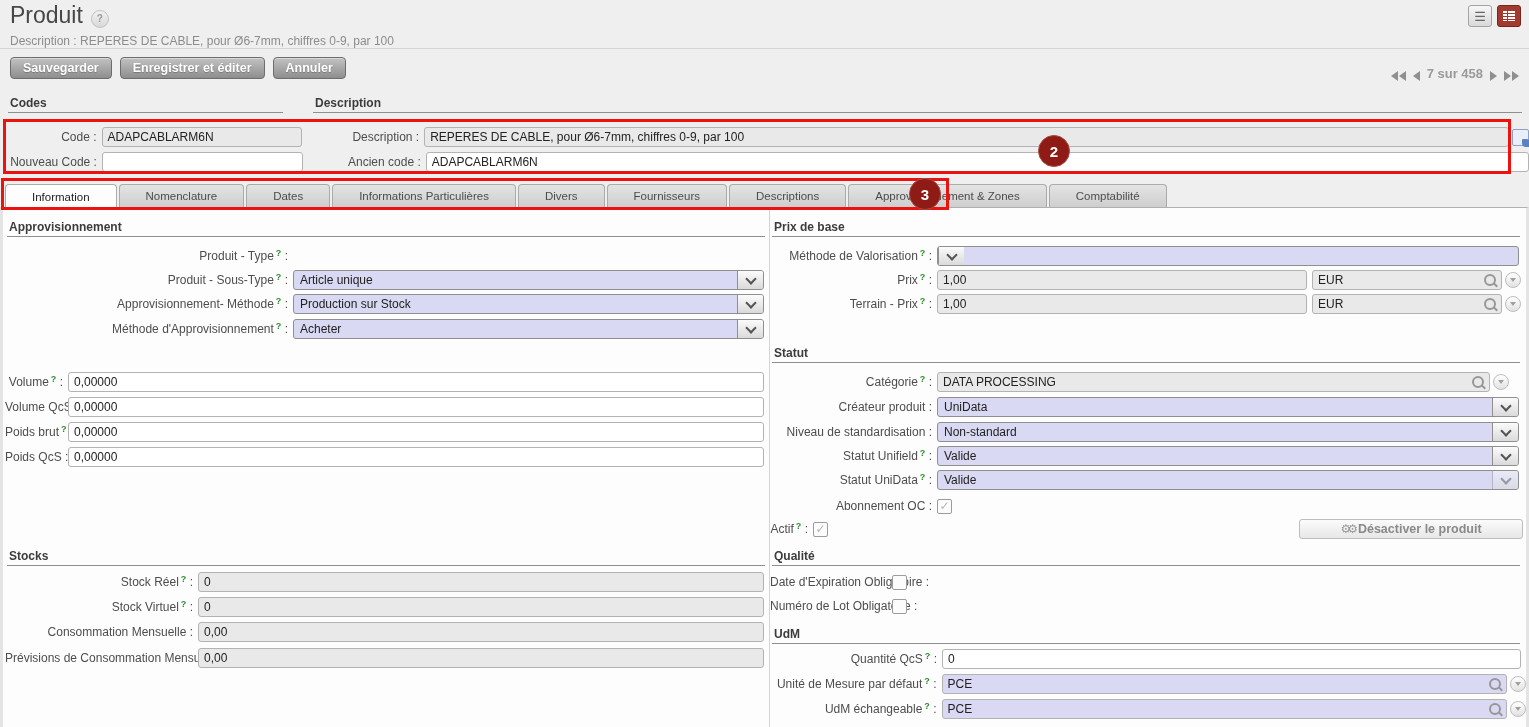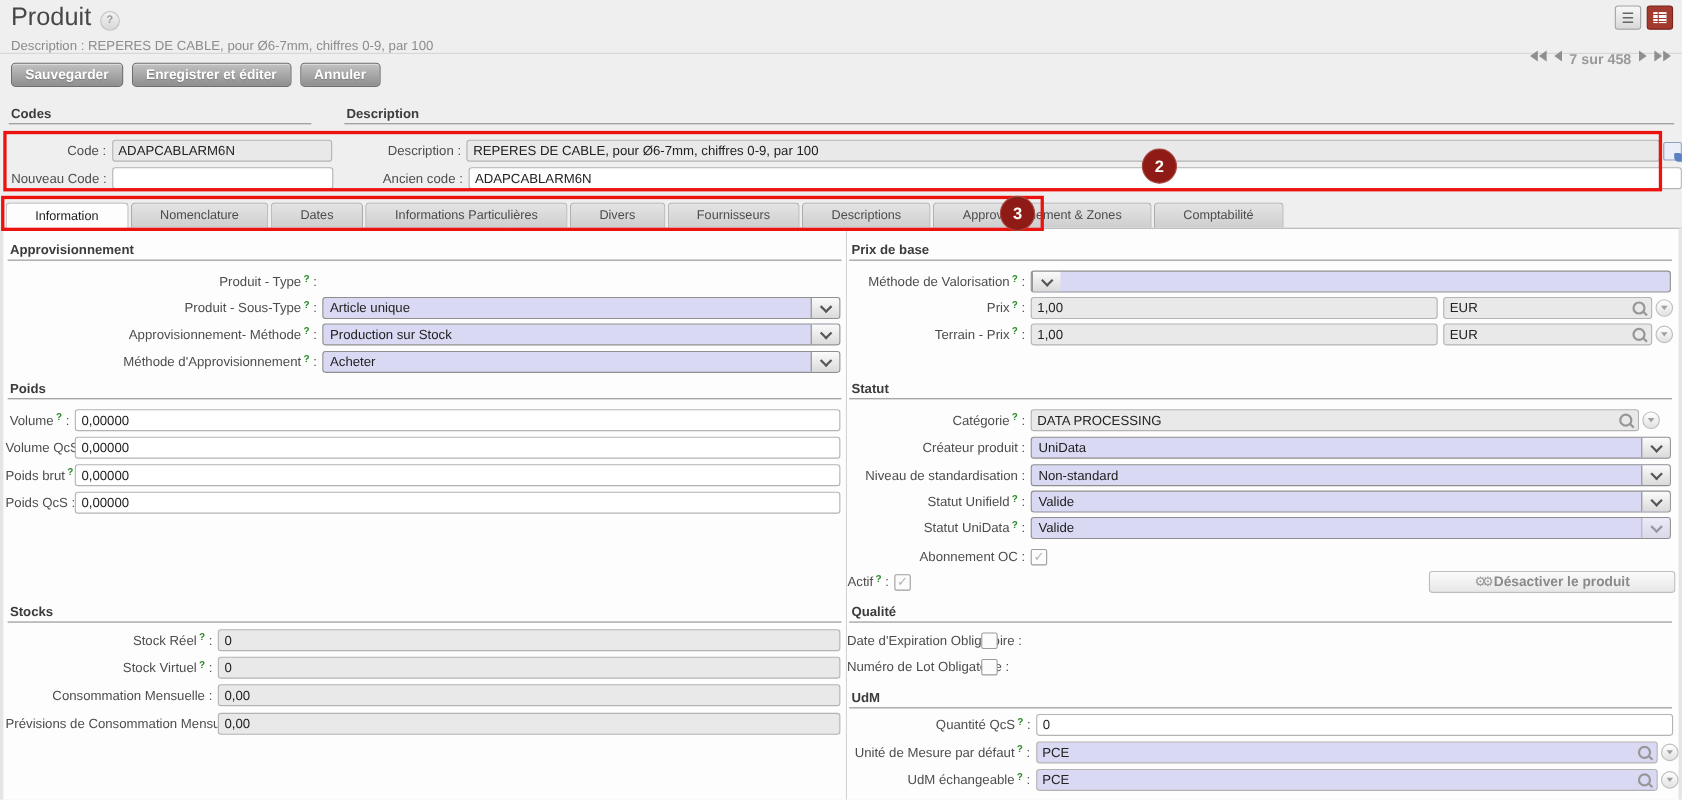--- a/index.html
+++ b/index.html
@@ -19,21 +19,21 @@
   .vbtn .listglyph{font-size:13px;color:#666;line-height:1}
   .vbtn.red{background:#a23a30;border-color:#79241d}
   .gridicon{width:12px;height:10px;background:#fff;position:relative;
             background-image:repeating-linear-gradient(to bottom,transparent 0 2px,#a23a30 2px 3px)}
   .gridicon::after{content:"";position:absolute;left:4px;top:0;bottom:0;width:1px;background:#a23a30}
   
   .toolbar{left:10px;top:57px;display:flex;gap:8px}
   .btn{height:20px;padding:0 12px;border:1px solid #6d6d6d;border-radius:4px;
        background:linear-gradient(#c2c2c2,#8e8e8e);color:#fff;font-weight:bold;font-size:12.5px;
        display:inline-flex;align-items:center;box-shadow:inset 0 1px 0 #d9d9d9;text-shadow:0 1px 1px #777}
-  .pager{right:10px;top:46px;display:flex;align-items:flex-start;gap:7px;color:#9a9a9a;font-weight:bold;font-size:13px}
+  .pager{right:10px;top:66px;display:flex;align-items:flex-end;gap:7px;color:#9a9a9a;font-weight:bold;font-size:13px}
   .tri{width:0;height:0;display:inline-block}
   .tl{border-top:5px solid transparent;border-bottom:5px solid transparent;border-right:7px solid #8f8f8f}
   .tr{border-top:5px solid transparent;border-bottom:5px solid transparent;border-left:7px solid #8f8f8f}
   .dbl{display:inline-flex;gap:1px}
   
   .sechead{font-weight:bold;font-size:12px;color:#3c3c3c;border-bottom:1px solid #8f8f8f;height:16px;padding-left:2px}
   .crow{position:absolute;height:20px;display:flex;align-items:center}
   .lb{color:#4d4d4d;text-align:right;padding-right:5px;white-space:nowrap}
   .fld{height:20px;border:1px solid #b3b3b3;border-radius:3px;background:#fff;
        display:flex;align-items:center;padding:0 5px;box-sizing:border-box;color:#222;overflow:hidden;white-space:nowrap}
@@ -196,21 +196,20 @@
     <div class="frow" style="top:111px">
       <span class="lb" style="width:283px"><span>Méthode d'Approvisionnement</span><span class="help">?</span><span class="colon"> :</span></span>
       <div class="fld sel" style="flex:1;margin-right:7px">
         <span class="val">Acheter</span>
         <span class="chevbox">
             <span class="chev"></span>
           </span>
       </div>
     </div>
 
-    <div class="sec sechead" style="top:138px">Poids</div>
 
     <div class="frow" style="top:164px">
       <span class="lb" style="width:58px"><span>Volume</span><span class="help">?</span><span class="colon"> :</span></span>
       <div class="fld" style="flex:1;margin-right:7px">
           <span>0,00000</span>
         </div>
     </div>
     <div class="frow" style="top:189px">
       <span class="lb" style="width:58px"><span>Volume QcS</span><span class="colon"> :</span></span>
       <div class="fld" style="flex:1;margin-right:7px">

